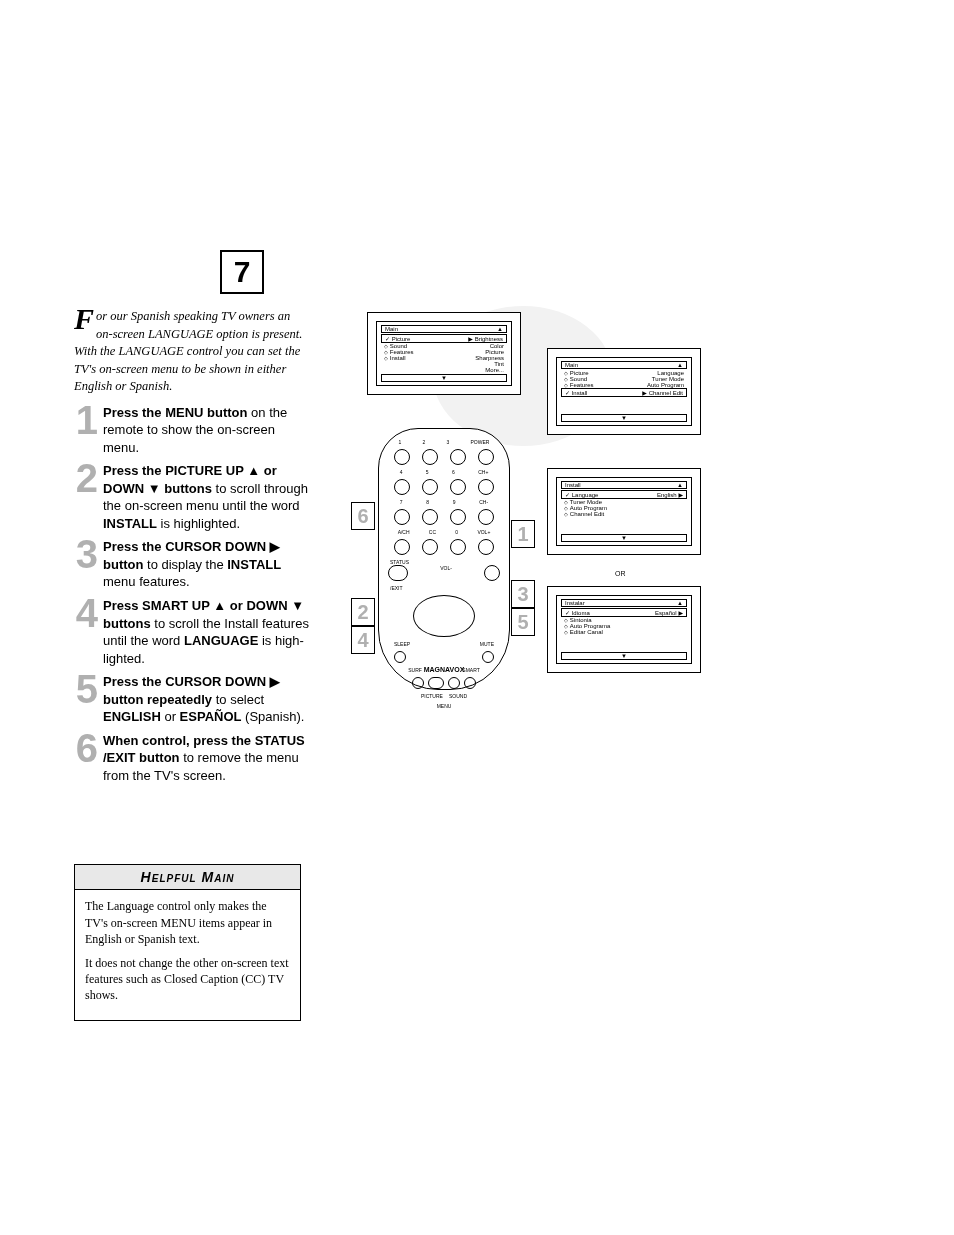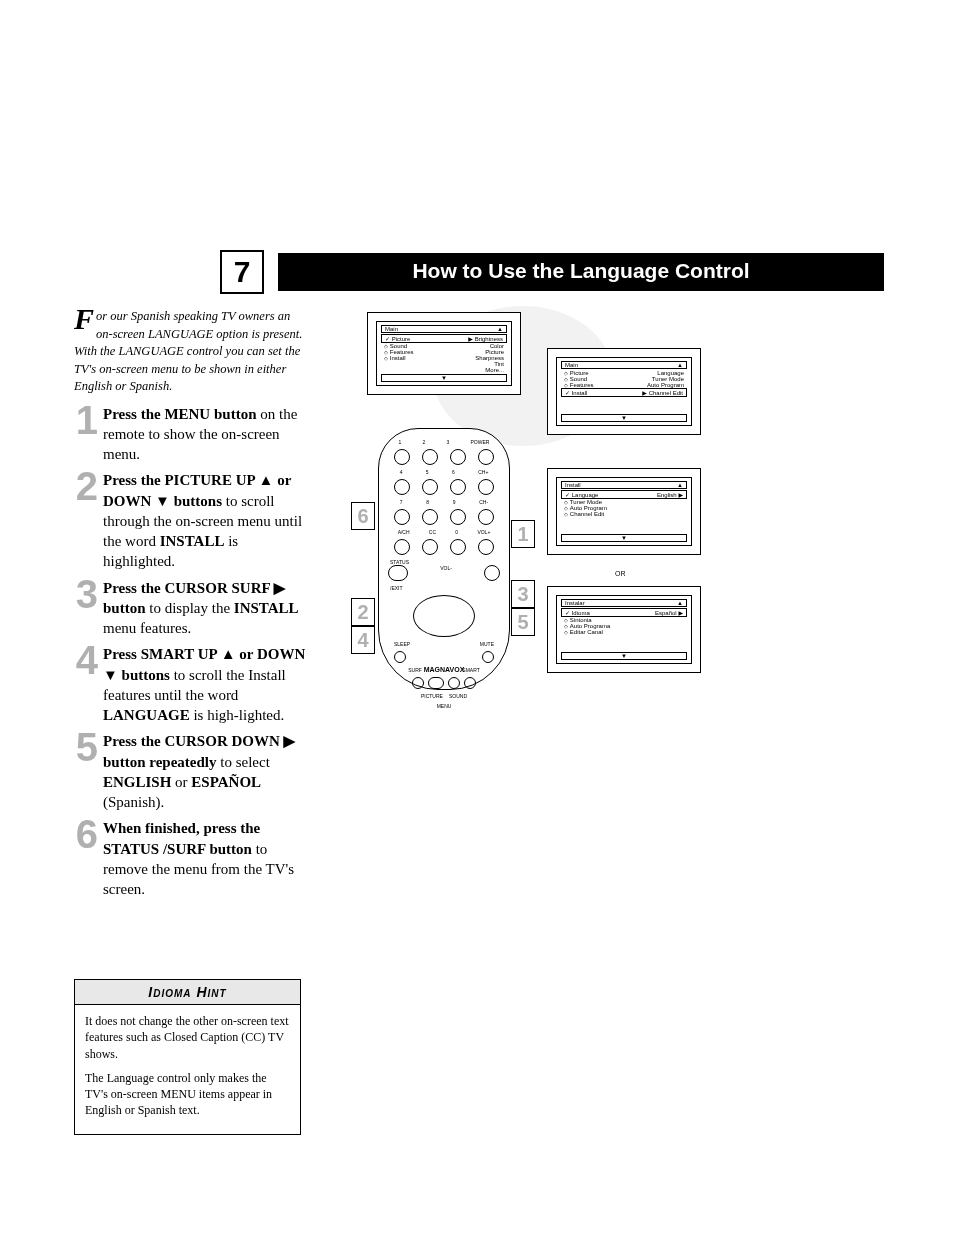--- a/index.html
+++ b/index.html
@@ -6,21 +6,21 @@
   .page{width:954px;height:1235px;background:#fff;margin:0 auto;position:relative;box-sizing:border-box;padding:40px 70px 40px 70px;}
   .title-bar{display:flex;align-items:center;margin:210px 0 14px 150px;}
   .title-num{width:40px;height:40px;border:2px solid #000;display:flex;align-items:center;justify-content:center;font-size:30px;font-weight:bold;font-family:Arial,Helvetica,sans-serif;margin-right:14px;}
   .title-black{flex:1;background:#000;color:#fff;font-family:Arial,Helvetica,sans-serif;font-weight:bold;font-size:21px;padding:6px 0 8px 0;text-align:center;}
   .cols{display:flex;gap:24px;margin-left:4px;}
   .left{width:235px;}
   .intro{font-style:italic;font-size:12.5px;line-height:1.4;margin-bottom:8px;}
   .intro .drop{float:left;font-size:30px;line-height:22px;font-weight:bold;padding-right:2px;font-style:italic;}
   .step{display:flex;margin-bottom:6px;}
   .bignum{font-family:Arial,Helvetica,sans-serif;color:#b0b0b0;font-weight:bold;font-size:40px;line-height:32px;width:24px;text-align:right;margin-right:5px;}
-  .steptxt{font-size:15px;font-family:Liberation Serif, serif;line-height:1.35;flex:1;}
+  .steptxt{font-size:13px;font-family:Liberation Sans, sans-serif;line-height:1.35;flex:1;}
   .steptxt b{font-weight:bold;}
   .right{flex:1;position:relative;}
   .callout{position:absolute;border:1px solid #000;width:22px;height:26px;display:flex;align-items:center;justify-content:center;font-family:Arial,Helvetica,sans-serif;color:#b0b0b0;font-weight:bold;font-size:20px;background:#fff;}
   .remote{position:absolute;width:130px;height:260px;border:1.5px solid #000;border-radius:40px 40px 60px 60px;left:45px;top:120px;background:#fff;}
   .remote-inner{position:absolute;left:9px;right:9px;top:10px;bottom:10px;}
   .brow{display:flex;justify-content:space-around;margin-bottom:4px;}
   .btn{width:14px;height:14px;border:1px solid #000;border-radius:50%;}
   .tiny{font-size:5px;font-family:Arial,Helvetica,sans-serif;text-align:center;}
   .bigoval{width:60px;height:40px;border:1px solid #000;border-radius:50%;margin:4px auto;background:#fff;}
   .brand{font-size:7px;font-family:Arial,Helvetica,sans-serif;font-weight:bold;text-align:center;position:absolute;bottom:16px;left:0;right:0;}
@@ -39,59 +39,58 @@
   .ortxt{position:absolute;font-size:7px;font-family:Arial,Helvetica,sans-serif;}
   .ovalbg{position:absolute;width:180px;height:140px;background:#f2f2f2;border-radius:50%;left:100px;top:-2px;}
 </style>
 </head>
 <body>
 
 <div class="page">
 
   <div class="title-bar">
     <div class="title-num">7</div>
-    <div class="title-black">How to Use the Language Control</div>
   </div>
 
   <div class="cols">
     <div class="left">
       <div class="intro">
         <span class="drop">F</span><span>or our Spanish speaking TV owners an on-screen LANGUAGE option is present. With the LANGUAGE control you can set the TV's on-screen menu to be shown in either English or Spanish.</span>
       </div>
 
       <div class="step">
         <div class="bignum">1</div>
         <div class="steptxt"><b>Press the MENU button</b> on the remote to show the on-screen menu.</div>
       </div>
       <div class="step">
         <div class="bignum">2</div>
         <div class="steptxt"><b>Press the PICTURE UP ▲ or DOWN ▼ buttons</b> to scroll through the on-screen menu until the word <b>INSTALL</b> is highlighted.</div>
       </div>
       <div class="step">
         <div class="bignum">3</div>
-        <div class="steptxt"><b>Press the CURSOR SURF ▶ button</b> to display the <b>INSTALL</b> menu features.</div>
+        <div class="steptxt"><b>Press the CURSOR DOWN ▶ button</b> to display the <b>INSTALL</b> menu features.</div>
       </div>
       <div class="step">
         <div class="bignum">4</div>
         <div class="steptxt"><b>Press SMART UP ▲ or DOWN ▼ buttons</b> to scroll the Install features until the word <b>LANGUAGE</b> is high-lighted.</div>
       </div>
       <div class="step">
         <div class="bignum">5</div>
         <div class="steptxt"><b>Press the CURSOR DOWN ▶ button repeatedly</b> to select <b>ENGLISH</b> or <b>ESPAÑOL</b> (Spanish).</div>
       </div>
       <div class="step">
         <div class="bignum">6</div>
-        <div class="steptxt"><b>When finished, press the STATUS /SURF button</b> to remove the menu from the TV's screen.</div>
+        <div class="steptxt"><b>When control, press the STATUS /EXIT button</b> to remove the menu from the TV's screen.</div>
       </div>
 
       <div class="hint">
-        <div class="hint-title">Idioma Hint</div>
+        <div class="hint-title">Helpful Main</div>
         <div class="hint-body">
+          <p>The Language control only makes the TV's on-screen MENU items appear in English or Spanish text.</p>
           <p>It does not change the other on-screen text features such as Closed Caption (CC) TV shows.</p>
-          <p>The Language control only makes the TV's on-screen MENU items appear in English or Spanish text.</p>
         </div>
       </div>
     </div>
 
     <div class="right">
       <div class="ovalbg"></div>
 
       <div class="remote">
         <div class="remote-inner">
           <div class="brow">

